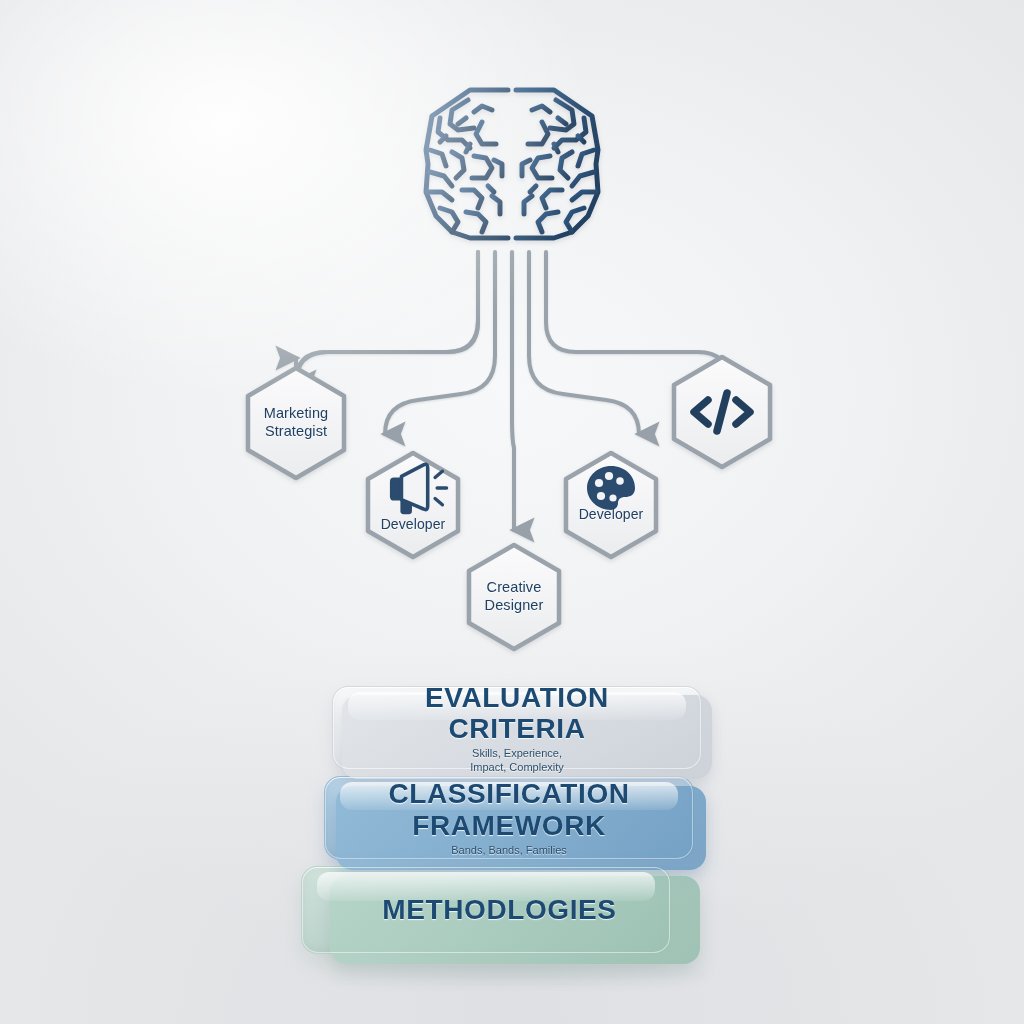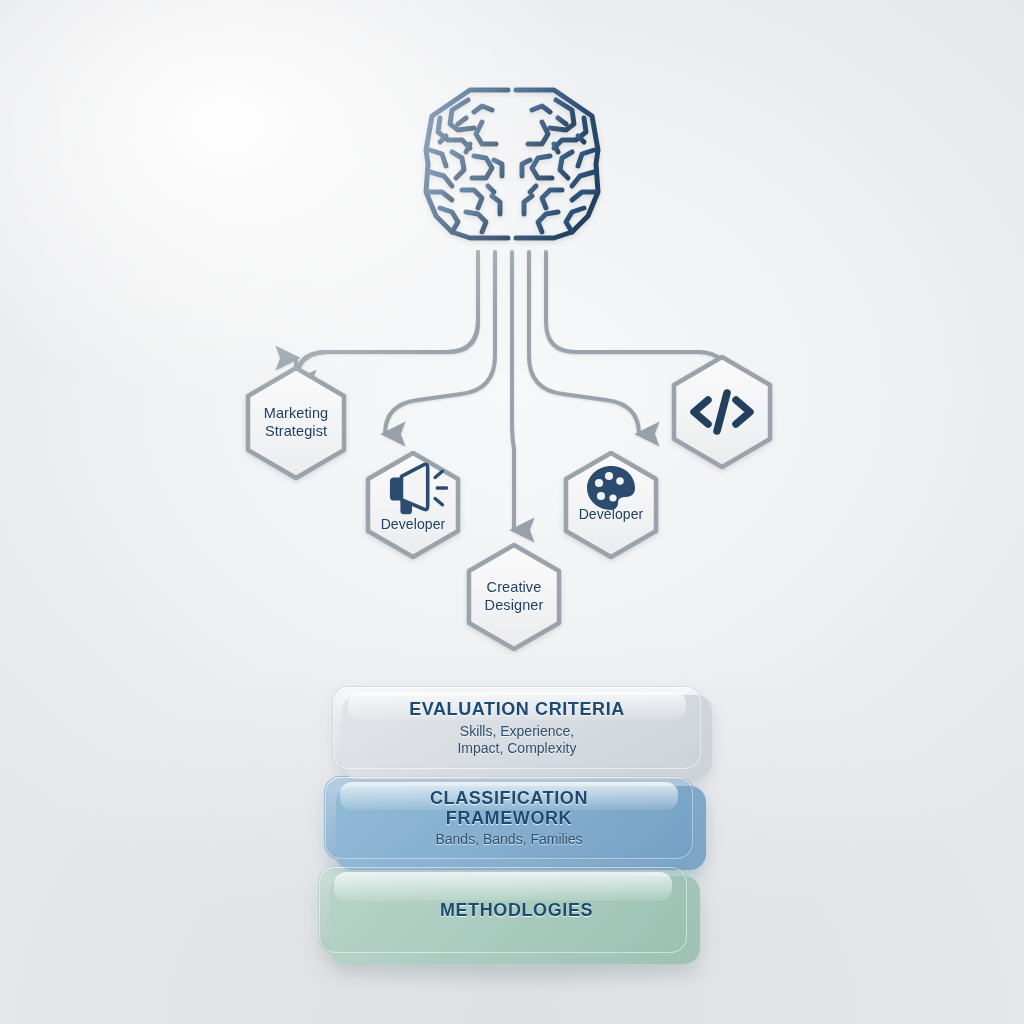--- a/index.html
+++ b/index.html
@@ -74,30 +74,30 @@
     overflow: visible;
   }
   .bar-inner {
     position: relative;
     z-index: 3;
     text-align: center;
     padding: 0 24px;
   }
   .bar-title {
     font-weight: bold;
-    font-size: 18px;
+    font-size: 28px;
     letter-spacing: 0.6px;
     line-height: 1.12;
     color: #1d4a72;
     text-shadow: 0 1px 1px rgba(255,255,255,0.85);
     white-space: pre-line;
   }
   .bar-sub {
     margin-top: 3px;
-    font-size: 14px;
+    font-size: 11px;
     line-height: 1.22;
     color: #2b4f6d;
     text-shadow: 0 1px 1px rgba(255,255,255,0.8);
     white-space: pre-line;
   }
 
   
   .slab {
     position: absolute;
     border-radius: 16px;
@@ -147,21 +147,21 @@
       0 1px 0 rgba(255,255,255,0.75) inset,
       0 -3px 8px rgba(95,140,178,0.35) inset,
       0 9px 18px rgba(120,150,180,0.28);
   }
   #bar-classification .rimlight {
     box-shadow: 0 0 0 1px rgba(255,255,255,0.45) inset;
   }
 
   
   #bar-methodologies {
-    left: 318px; top: 190px;
+    left: 301px; top: 190px;
     width: 370px; height: 88px;
     background: linear-gradient(180deg, rgba(203,227,215,0.96) 0%, rgba(188,218,206,0.95) 50%, rgba(174,208,195,0.95) 100%);
     border: 1px solid rgba(176,207,194,0.95);
     box-shadow:
       0 1px 0 rgba(255,255,255,0.8) inset,
       0 -3px 8px rgba(130,170,155,0.3) inset,
       0 10px 20px rgba(140,165,155,0.26);
     padding-left: 27px;
   }
   #bar-methodologies .rimlight {

